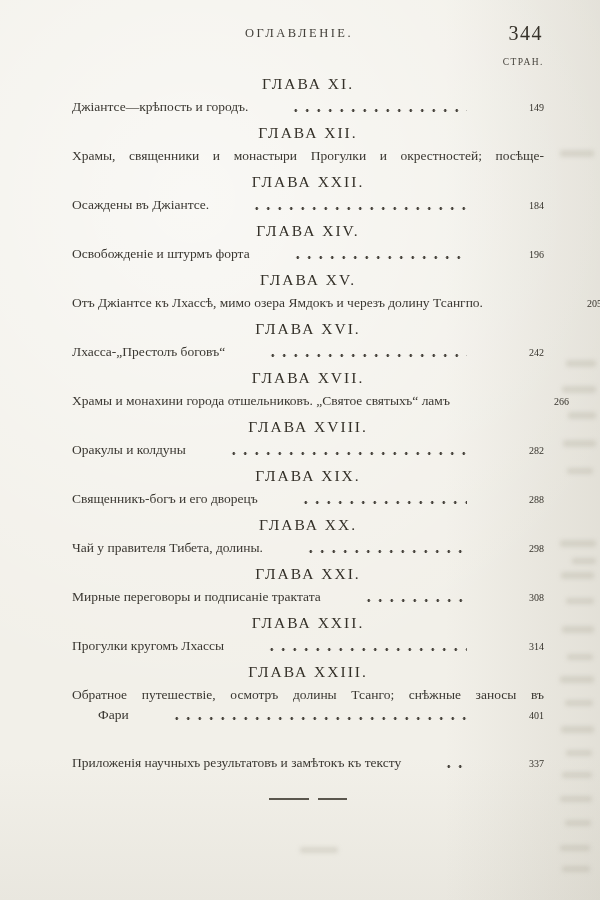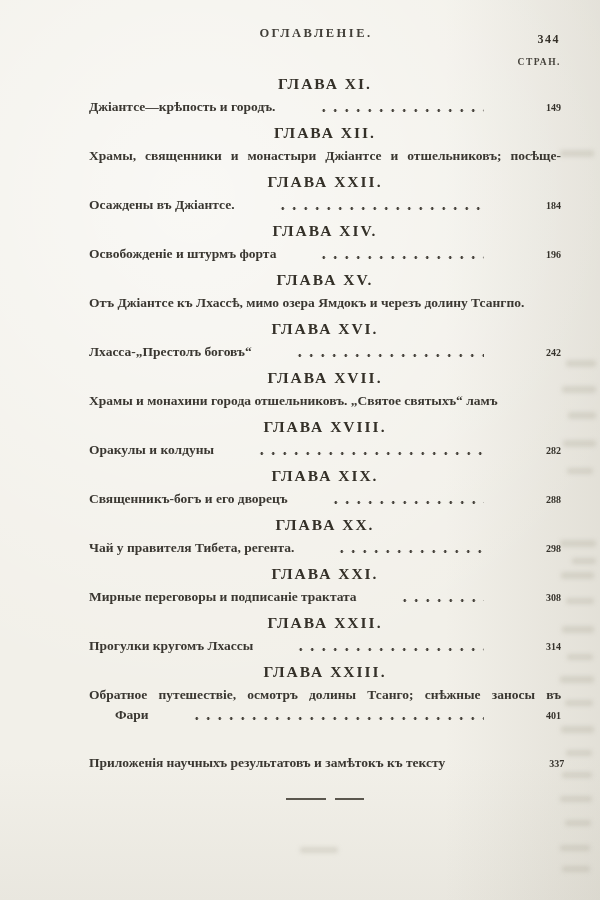--- a/index.html
+++ b/index.html
@@ -6,27 +6,27 @@
   .page{
     position:relative;width:600px;height:900px;overflow:hidden;
     background:
       radial-gradient(ellipse 130% 90% at 32% 22%, rgba(255,255,255,0.55), rgba(255,255,255,0) 62%),
       linear-gradient(to right, rgba(0,0,0,0) 74%, rgba(118,112,92,0.12) 100%),
       linear-gradient(to bottom, rgba(0,0,0,0) 84%, rgba(118,112,92,0.07) 100%),
       #f2f0e9;
     font-family:"Liberation Serif","DejaVu Serif",serif;
     color:#3b3833;
   }
-  .content{position:absolute;left:89px;top:24px;width:472px;font-weight:bold;}
+  .content{position:absolute;left:72px;top:24px;width:472px;}
   .running-head{position:relative;height:18px;}
   .running-title{
     position:absolute;left:50%;transform:translateX(calc(-50% - 9px));
     font-size:12.5px;letter-spacing:2.5px;color:#413e38;line-height:18px;white-space:nowrap;
   }
-  .folio{position:absolute;right:1px;top:-2px;font-size:12px;letter-spacing:1.5px;color:#353129;margin-top:10px;}
+  .folio{position:absolute;right:1px;top:-2px;font-size:20px;letter-spacing:1.5px;color:#353129;}
   .col-label{text-align:right;margin-top:14px;height:12px;line-height:12px;
     font-size:9.5px;letter-spacing:1.5px;color:#45423b;}
   .chapter-heading{
     margin:6px 0 3px;height:20px;line-height:20px;text-align:center;
     font-size:15.5px;letter-spacing:2px;color:#343028;white-space:nowrap;
   }
   .entry-line{font-size:13.5px;line-height:20px;height:20px;color:#3a3731;}
   .entry-cont{text-align:justify;text-align-last:justify;}
   .entry-row{display:flex;align-items:baseline;gap:35px;}
   .entry-row.indent .entry-text{padding-left:26px;}
@@ -54,21 +54,21 @@
     </div>
     <div class="col-label">СТРАН.</div>
     <div id="toc">
         <div class="chapter-heading">ГЛАВА XI.</div>
         <div class="entry-line entry-row">
           <span class="entry-text">Джіантсе—крѣпость и городъ.</span>
           <span class="leader"></span>
           <span class="page-num">149</span>
         </div>
         <div class="chapter-heading">ГЛАВА XII.</div>
-        <div class="entry-line entry-cont">Храмы, священники и монастыри Джіантсе и отшельниковъ; посѣще-</div>
+        <div class="entry-line entry-cont">Храмы, священники и монастыри Прогулки и окрестностей; посѣще-</div>
         <div class="chapter-heading">ГЛАВА XXII.</div>
         <div class="entry-line entry-row">
           <span class="entry-text">Осаждены въ Джіантсе.</span>
           <span class="leader"></span>
           <span class="page-num">184</span>
         </div>
         <div class="chapter-heading">ГЛАВА XIV.</div>
         <div class="entry-line entry-row">
           <span class="entry-text">Освобожденіе и штурмъ форта</span>
           <span class="leader"></span>
@@ -99,21 +99,21 @@
           <span class="page-num">282</span>
         </div>
         <div class="chapter-heading">ГЛАВА XIX.</div>
         <div class="entry-line entry-row">
           <span class="entry-text">Священникъ-богъ и его дворецъ</span>
           <span class="leader"></span>
           <span class="page-num">288</span>
         </div>
         <div class="chapter-heading">ГЛАВА XX.</div>
         <div class="entry-line entry-row">
-          <span class="entry-text">Чай у правителя Тибета, регента.</span>
+          <span class="entry-text">Чай у правителя Тибета, долины.</span>
           <span class="leader"></span>
           <span class="page-num">298</span>
         </div>
         <div class="chapter-heading">ГЛАВА XXI.</div>
         <div class="entry-line entry-row">
           <span class="entry-text">Мирные переговоры и подписаніе трактата</span>
           <span class="leader"></span>
           <span class="page-num">308</span>
         </div>
         <div class="chapter-heading">ГЛАВА XXII.</div>

